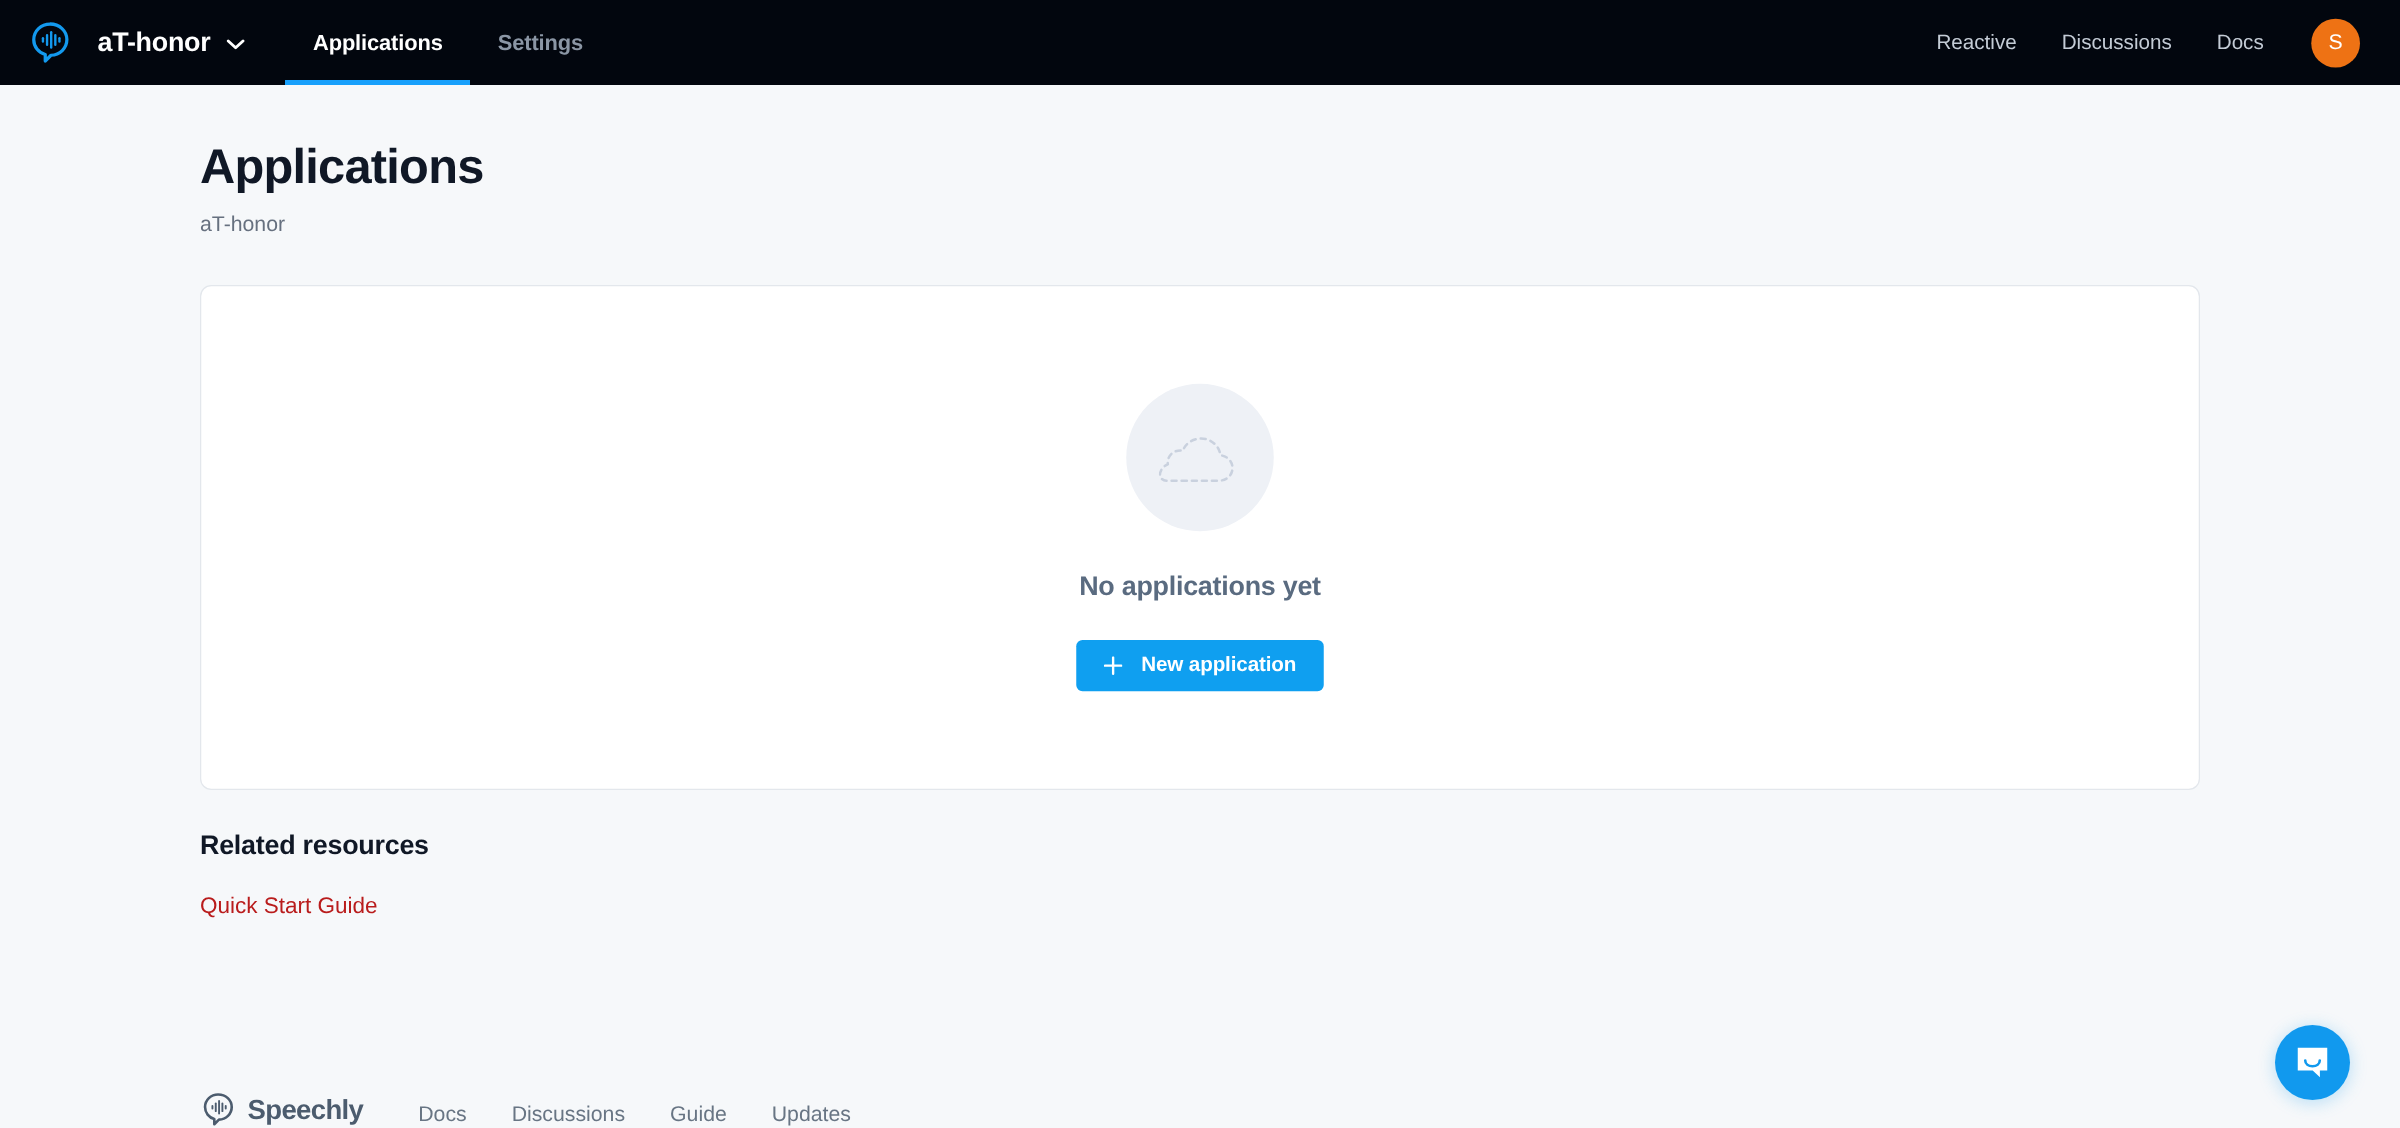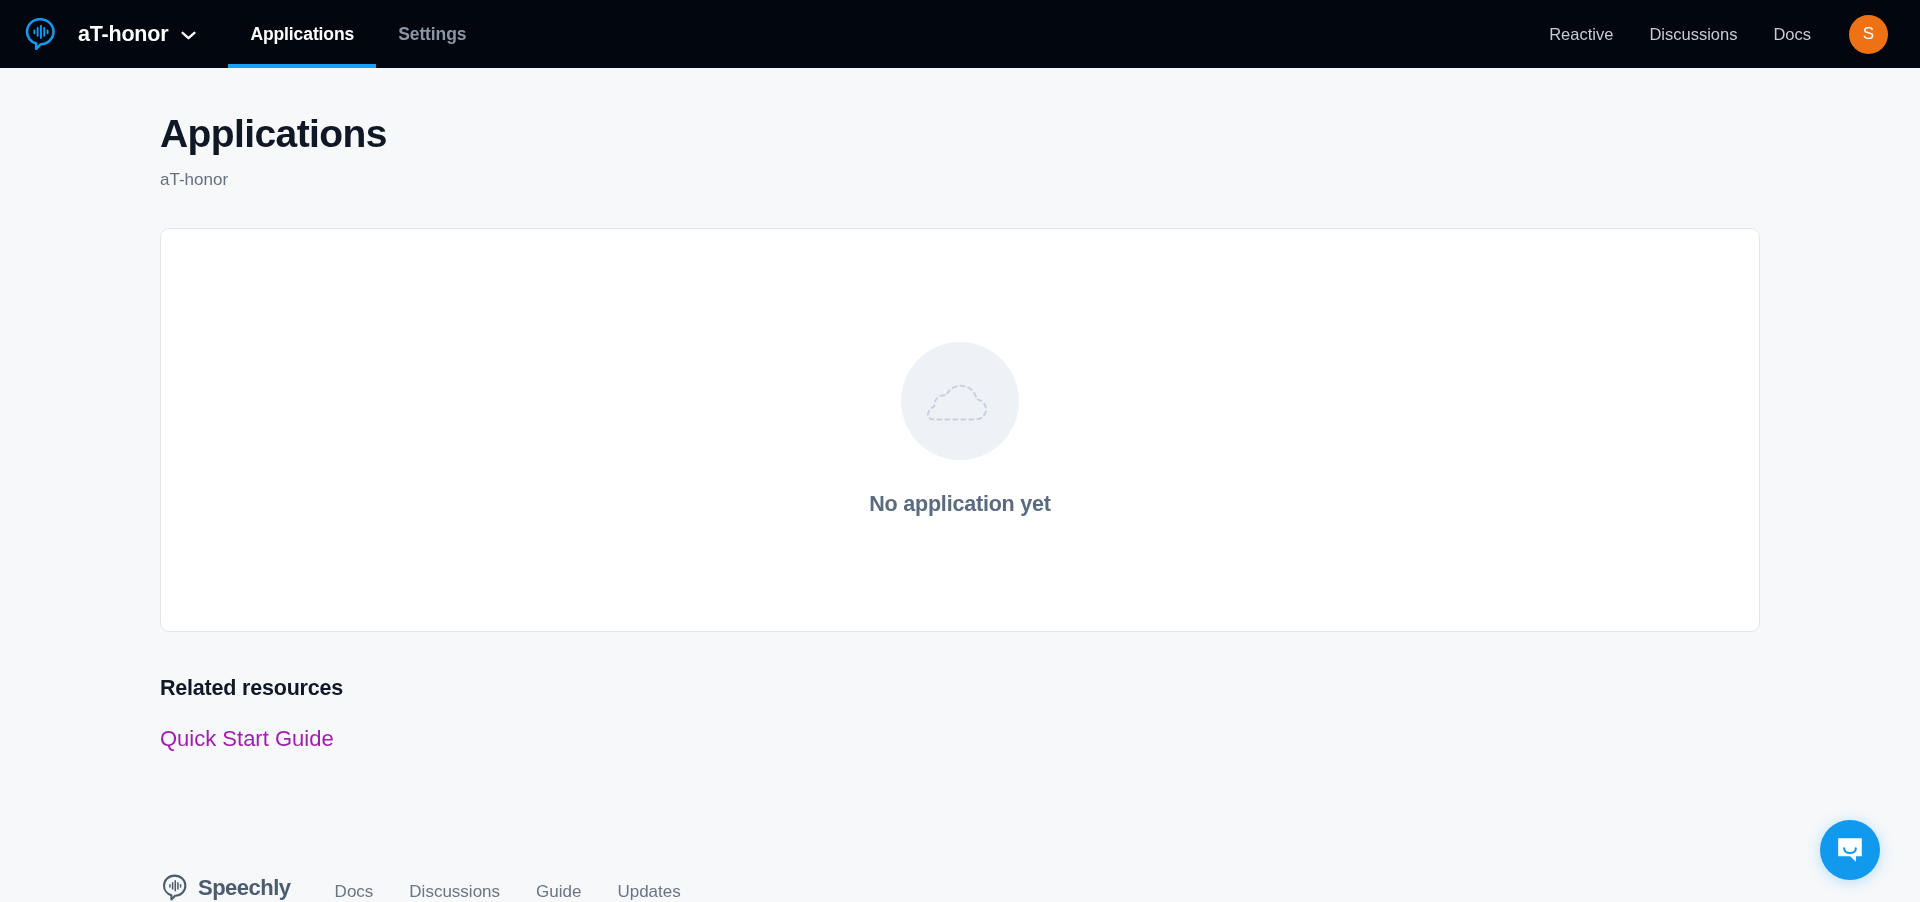--- a/index.html
+++ b/index.html
@@ -210,35 +210,35 @@
     align-items: center;
     gap: 15px;
     cursor: pointer;
     letter-spacing: -0.1px;
   }
 
   .plus-icon { width: 15px; height: 15px; display: block; }
 
   
   .related {
-    margin-top: 44px;
+    margin-top: 32px;
   }
 
   .related-title {
     font-size: 21.5px;
     font-weight: 700;
     color: #101826;
     letter-spacing: -0.2px;
   }
 
   .related-link {
     display: inline-block;
     margin-top: 25px;
-    font-size: 22px;
-    color: #a21caf;
+    font-size: 18px;
+    color: #b91c1c;
     text-decoration: none;
     cursor: pointer;
   }
 
   
   .footer {
     position: absolute;
     left: 160px;
     bottom: 0;
     height: 86px;
@@ -344,22 +344,30 @@
   <div class="card">
 
     <div class="empty-circle">
       <span>
         <svg class="cloud-icon" viewBox="0 0 66 48" fill="none">
           <path d="M18.5 42.5h30c5.8 0 10.5-4.5 10.5-10.1 0-5.3-4.2-9.7-9.6-10.1-.9-7.6-7.6-13.5-15.6-13.5-6.6 0-12.3 4-14.6 9.7-.6-.1-1.2-.2-1.9-.2-5.6 0-10.1 4.3-10.1 9.6 0 .5 0 1 .1 1.5C3.6 30.9 1 34.2 1 38c0 2.5 2.3 4.5 5.1 4.5h12.4z" stroke="#c9d1de" stroke-width="2" stroke-dasharray="4 4" stroke-linecap="round" stroke-linejoin="round"></path>
         </svg>
       </span>
     </div>
 
-    <div class="empty-title">No application yet</div>
-
+    <div class="empty-title">No applications yet</div>
+
+    <button class="btn-primary">
+      <span>
+        <svg class="plus-icon" viewBox="0 0 15 15" fill="none">
+          <path d="M7.5 1v13M1 7.5h13" stroke="#ffffff" stroke-width="1.9" stroke-linecap="round"></path>
+        </svg>
+      </span>
+      <span>New application</span>
+    </button>
 
   </div>
 
   <div class="related">
     <div class="related-title">Related resources</div>
     <a class="related-link">Quick Start Guide</a>
   </div>
 
   <div class="footer">
 

